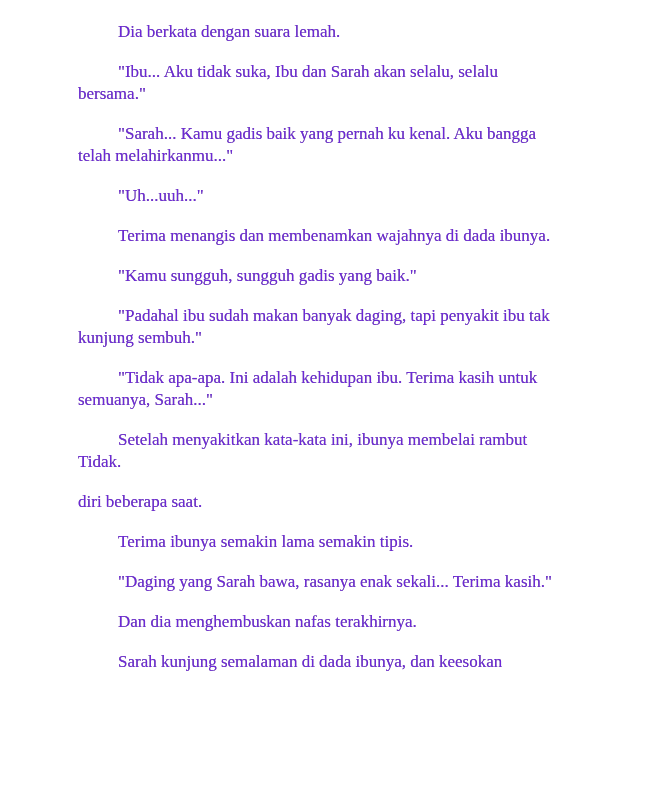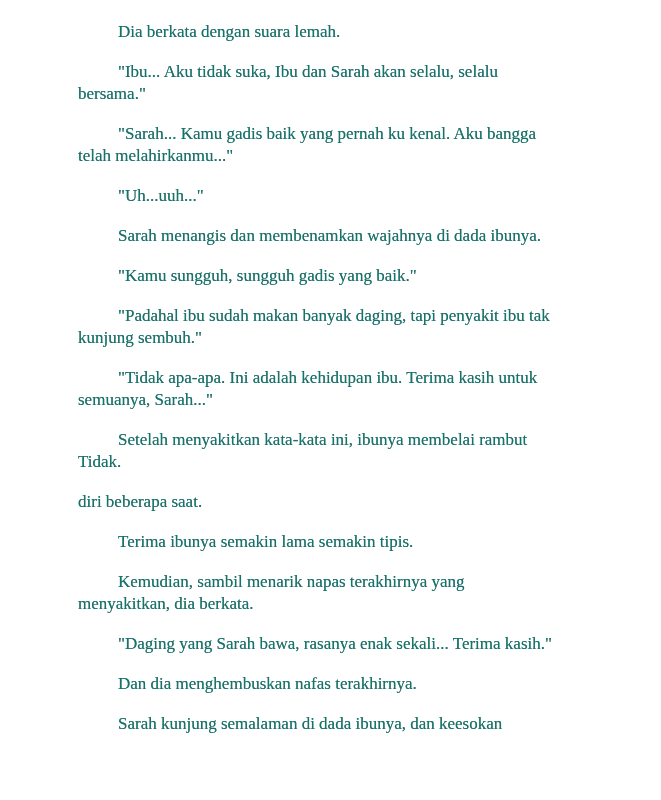--- a/index.html
+++ b/index.html
@@ -13,21 +13,21 @@
       overflow: hidden;
     }
     .page {
       box-sizing: border-box;
       width: 661px;
       height: 800px;
       padding: 21px 84px 0 78px;
       font-family: "Liberation Serif", "DejaVu Serif", serif;
       font-size: 17px;
       line-height: 22px;
-      color: #0f766e;
+      color: #6d28d9;
       text-shadow: 0 0 0.6px rgba(40, 40, 40, 0.55);
     }
     p.para {
       margin: 0 0 18px 0;
       padding: 0;
     }
     .line {
       display: block;
       white-space: nowrap;
     }
@@ -52,21 +52,21 @@
   <p class="para">
     <span class="line first">"Sarah... Kamu gadis baik yang pernah ku kenal. Aku bangga</span>
     <span class="line">telah melahirkanmu..."</span>
   </p>
 
   <p class="para">
     <span class="line first">"Uh...uuh..."</span>
   </p>
 
   <p class="para">
-    <span class="line first">Sarah menangis dan membenamkan wajahnya di dada ibunya.</span>
+    <span class="line first">Terima menangis dan membenamkan wajahnya di dada ibunya.</span>
   </p>
 
   <p class="para">
     <span class="line first">"Kamu sungguh, sungguh gadis yang baik."</span>
   </p>
 
   <p class="para">
     <span class="line first">"Padahal ibu sudah makan banyak daging, tapi penyakit ibu tak</span>
     <span class="line">kunjung sembuh."</span>
   </p>
@@ -82,24 +82,20 @@
   </p>
 
   <p class="para">
     <span class="line">diri beberapa saat.</span>
   </p>
 
   <p class="para">
     <span class="line first">Terima ibunya semakin lama semakin tipis.</span>
   </p>
 
-  <p class="para">
-    <span class="line first">Kemudian, sambil menarik napas terakhirnya yang</span>
-    <span class="line">menyakitkan, dia berkata.</span>
-  </p>
 
   <p class="para">
     <span class="line first">"Daging yang Sarah bawa, rasanya enak sekali... Terima kasih."</span>
   </p>
 
   <p class="para">
     <span class="line first">Dan dia menghembuskan nafas terakhirnya.</span>
   </p>
 
   <p class="para">

